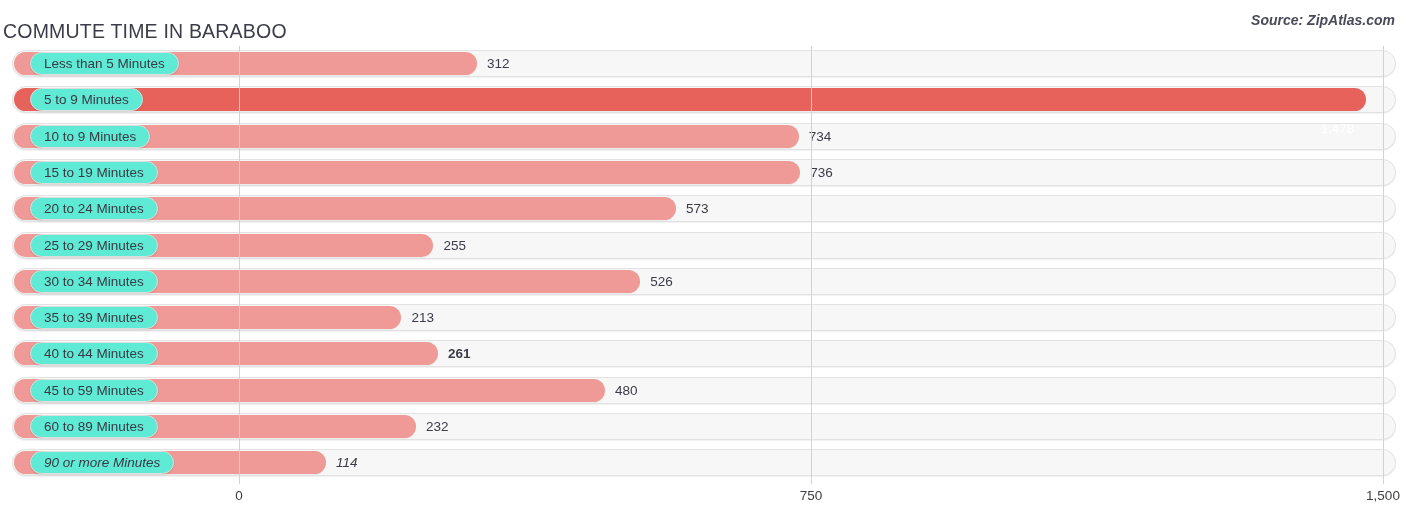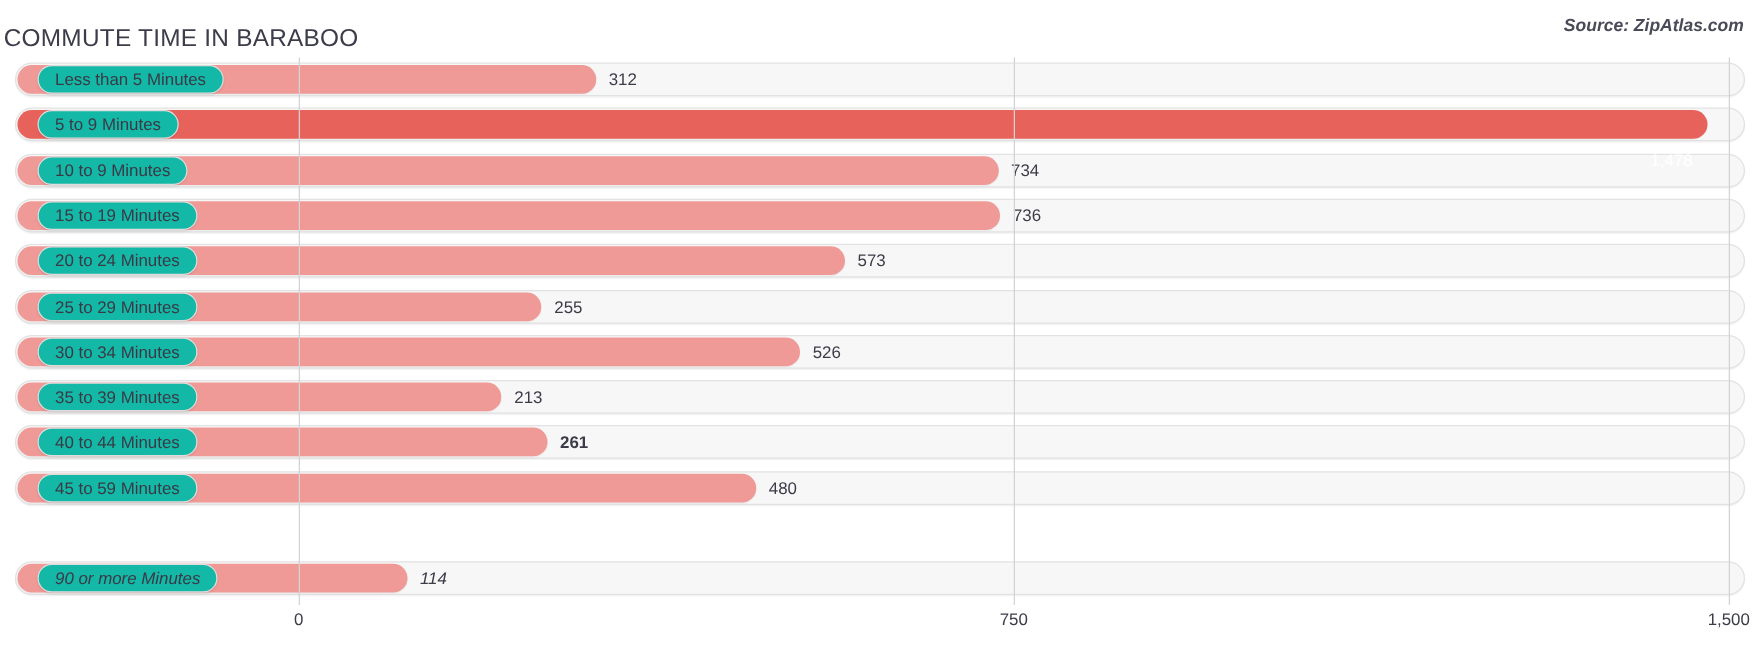--- a/index.html
+++ b/index.html
@@ -119,21 +119,21 @@
   .bar.highlight {
     background: #e8625c;
   }
 
   .bar-label-pill {
     position: absolute;
     left: 18px;
     top: 2px;
     height: 23px;
     box-sizing: border-box;
-    background: #14b8a6;
+    background: #5eead4;
     border: 1px solid #dddddd;
     border-radius: 12px;
     display: flex;
     align-items: center;
     padding: 0 13px;
     font-size: 13.5px;
     color: #3a3a46;
     white-space: nowrap;
     z-index: 4;
     box-shadow: 0 1px 2px rgba(0,0,0,0.10);
@@ -258,20 +258,28 @@
           <div class="bar-value" style="left: 436.056px; font-weight: bold;">261</div>
         </div>
         <div class="row" style="top: 332.7px;">
           <div class="track"></div>
           <div class="bar" style="width: 591.08px;"></div>
           <div class="bar-label-pill">
             <span>45 to 59 Minutes</span>
           </div>
           <div class="bar-value" style="left: 603.08px;">480</div>
         </div>
+        <div class="row" style="top: 369px;">
+          <div class="track"></div>
+          <div class="bar" style="width: 401.939px;"></div>
+          <div class="bar-label-pill">
+            <span>60 to 89 Minutes</span>
+          </div>
+          <div class="bar-value" style="left: 413.939px;">232</div>
+        </div>
         <div class="row" style="top: 405.3px; font-style: italic;">
           <div class="track"></div>
           <div class="bar" style="width: 311.944px;"></div>
           <div class="bar-label-pill">
             <span>90 or more Minutes</span>
           </div>
           <div class="bar-value" style="left: 323.944px;">114</div>
         </div>
       </div>
     <div class="gridlines" id="gridlines-container">

